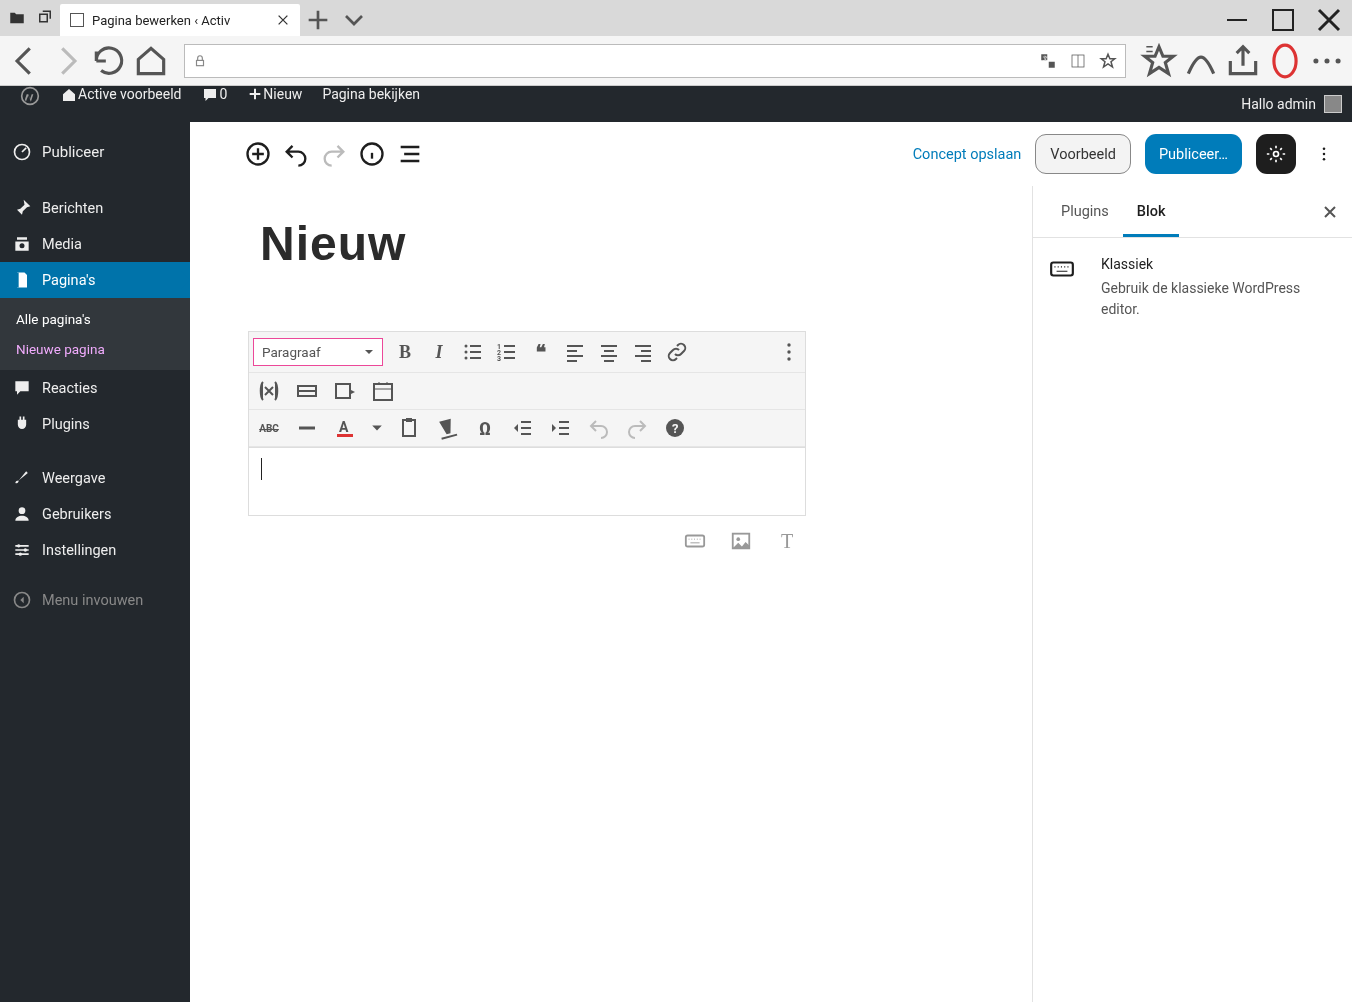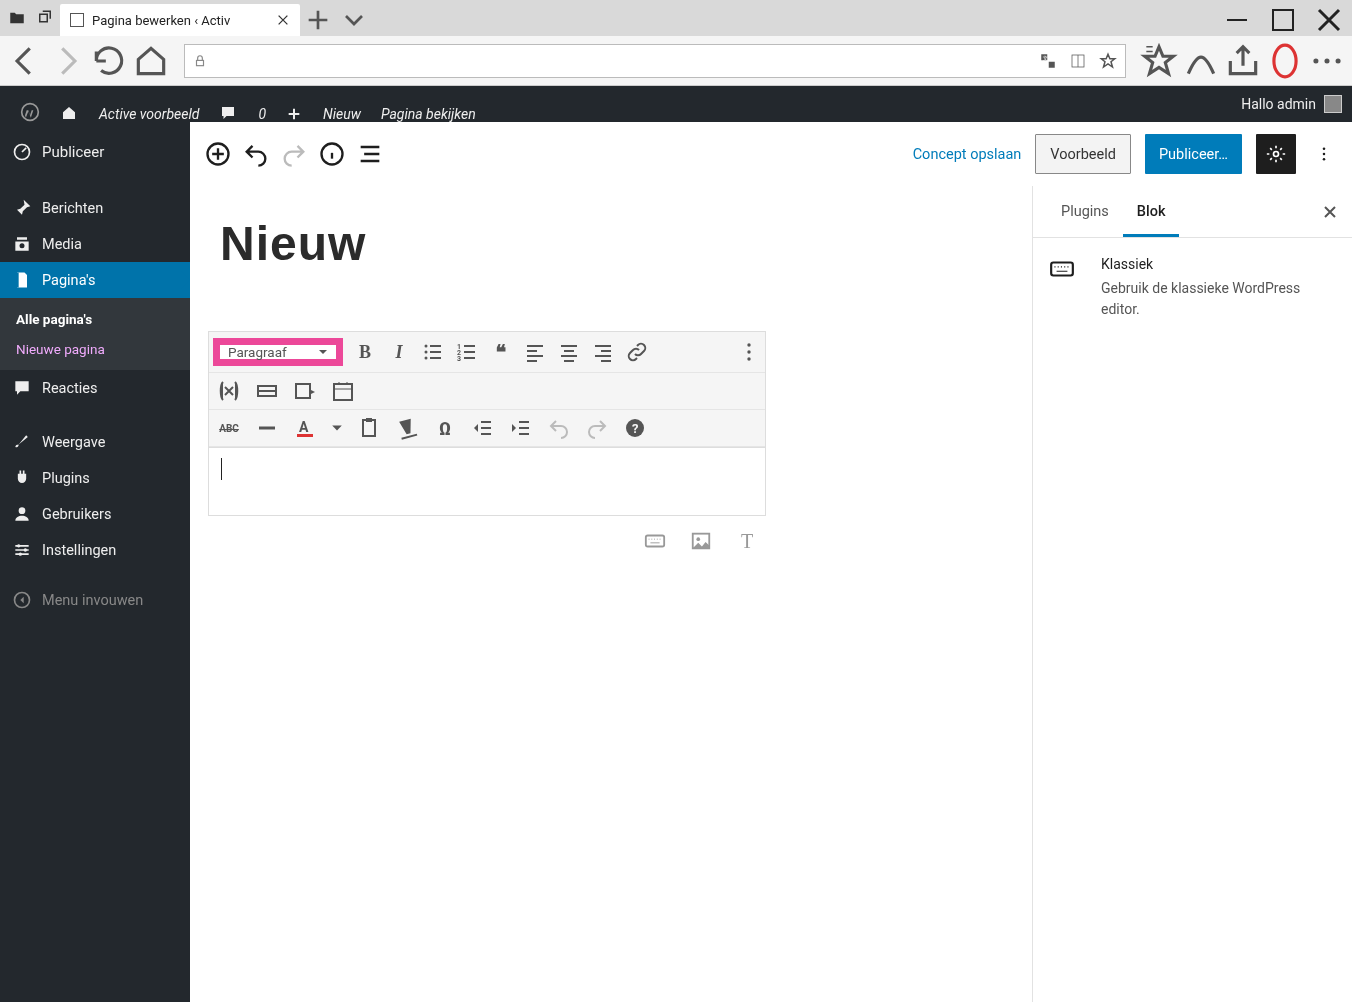--- a/index.html
+++ b/index.html
@@ -18,60 +18,60 @@
 .tab-new, .tab-dd { width:36px; height:32px; display:flex; align-items:center; justify-content:center; color:#555; }
 
 .toolbar { height:50px; background:#f5f5f5; display:flex; align-items:center; padding:0 6px; gap:4px; border-bottom:1px solid #ccc; }
 .tbtn { width:38px; height:38px; display:flex; align-items:center; justify-content:center; color:#555; }
 .tbtn.disabled { color:#bbb; }
 .addr { flex:1; height:34px; border:1px solid #bbb; background:#fff; display:flex; align-items:center; padding:0 8px; margin:0 10px; }
 .addr-right { margin-left:auto; display:flex; gap:12px; color:#555; }
 
 
 .wpbar { height:36px; background:#23282d; display:flex; align-items:center; color:#eee; font-size:14px; padding:0 10px; }
-.wpbar-item { display:flex; align-items:flex-end; gap:21px; padding:0 10px; height:100%;font-style:italic; }
+.wpbar-item { display:flex; align-items:flex-start; gap:0; padding:0 10px; height:100%; }
 .wpbar .wp-logo { width:20px; height:20px; }
 .wpbar-right { margin-left:auto; display:flex; align-items:center; gap:8px; }
 .avatar { width:18px; height:18px; background:#888; border:1px solid #ccc; }
 
 .main { display:flex; height:880px; }
 
 
 .sidebar { width:190px; background:#23282d; color:#eee; padding-top:10px; overflow:hidden; }
 .side-item { display:flex; align-items:center; gap:10px; padding:8px 12px; font-size:14.5px; color:#eee; position:relative; }
 .side-item.top { font-size:15px; padding:10px 12px; }
 .side-item.section { margin-top:18px; }
 .side-item.active { background:#0073aa; color:#fff; }
 .side-item.active::after { content:""; position:absolute; right:-9px; top:50%; transform:translateY(-50%); border:9px solid transparent; border-left-color:#0073aa; }
 .side-sub { background:#32373c; padding:6px 0; }
 .side-sub-item { padding:7px 16px; font-size:13.5px; color:#f0abfc; }
-.side-sub-item.current { color:#fff; font-weight:700; }
+.side-sub-item.current { color:#fff; font-weight:400; }
 .side-ico { width:20px; height:20px; flex-shrink:0; }
 .collapse { color:#888; margin-top:14px; }
 
 
-.content { flex:1; background:#fff; display:flex; flex-direction:column; }
+.content { flex:1; background:#fff; display:flex; flex-direction:column;margin-left:40px; }
 .editbar { height:64px; display:flex; align-items:center; padding:0 14px; gap:10px; }
 .eicon { width:28px; height:28px; display:flex; align-items:center; justify-content:center; color:#1e1e1e; }
 .eicon.dis { color:#bbb; }
 .editbar-right { margin-left:auto; display:flex; align-items:center; gap:14px; }
 .link-btn { color:#007cba; font-size:14.5px; }
-.btn { height:40px; padding:0 14px; display:flex; align-items:center; border-radius:1px; font-size:14.5px; }
+.btn { height:40px; padding:0 14px; display:flex; align-items:center; border-radius:11px; font-size:14.5px; }
 .btn.secondary { border:1px solid #888; background:#f3f3f3; color:#333; }
 .btn.primary { background:#007cba; color:#fff; }
 .btn.settings { background:#1e1e1e; color:#fff; width:40px; padding:0; justify-content:center; }
 .kebab { width:28px; display:flex; justify-content:center; color:#1e1e1e; }
 
 .canvas-wrap { flex:1; display:flex; }
 .canvas { flex:1; padding:30px 0 0 0; }
 .page-title { font-size:48px; font-weight:700; color:#2b2b2b; margin:0 0 60px 30px; letter-spacing:1px; font-family:"Segoe UI",sans-serif; }
 
 .classic { width:558px; margin-left:18px; border:1px solid #ddd; background:#f5f5f5; }
 .classic-top { display:flex; align-items:center; padding:6px 4px; border-bottom:1px solid #e5e5e5; }
-.fmt-select { width:130px; height:28px; border:7px solid #ec4899; background:#fff; display:flex; align-items:center; padding:0 8px; font-size:13.5px; color:#555; margin-right:10px; justify-content:space-between; }
+.fmt-select { width:130px; height:28px; border:1px solid #ec4899; background:#fff; display:flex; align-items:center; padding:0 8px; font-size:13.5px; color:#555; margin-right:10px; justify-content:space-between; }
 .tbrow { display:flex; align-items:center; gap:10px; }
 .tico { width:24px; height:24px; display:flex; align-items:center; justify-content:center; color:#555; font-weight:bold; }
 .classic-row2, .classic-row3 { display:flex; align-items:center; padding:6px 8px; gap:14px; border-bottom:1px solid #e5e5e5; }
 .classic-body { height:68px; background:#fff; border-top:1px solid #ddd; padding:10px 12px; }
 .caret { width:1px; height:22px; background:#222; animation:blink 1s infinite; }
 @keyframes blink { 50% { opacity:0; } }
 
 .below-icons { display:flex; gap:24px; justify-content:flex-end; padding:14px 26px 0 0; width:576px; margin-left:18px; color:#999; }
 .below-icons .bi { width:22px; height:22px; }
 
@@ -305,35 +305,35 @@
       <div class="side-sub-item">Nieuwe pagina</div>
     </div>
     <div class="side-item">
       <span class="side-ico">
           <svg viewBox="0 0 24 24">
             <path fill="currentColor" d="M4 4h16v12H10l-4 4V16H4z"></path>
           </svg>
         </span>
       <span>Reacties</span>
     </div>
+    <div class="side-item">
+      <span class="side-ico">
+          <svg viewBox="0 0 24 24">
+            <path fill="currentColor" d="M9 3v4H7v6a5 5 0 0 0 10 0V7h-2V3h-2v4h-2V3z"></path>
+          </svg>
+        </span>
+      <span>Plugins</span>
+    </div>
     <div class="side-item section">
       <span class="side-ico">
           <svg viewBox="0 0 24 24">
             <path fill="currentColor" d="M4 18c0-2 2-3 4-3l9-11 2 2-11 9c0 2-1 4-4 3z"></path>
           </svg>
         </span>
       <span>Weergave</span>
-    </div>
-    <div class="side-item">
-      <span class="side-ico">
-          <svg viewBox="0 0 24 24">
-            <path fill="currentColor" d="M9 3v4H7v6a5 5 0 0 0 10 0V7h-2V3h-2v4h-2V3z"></path>
-          </svg>
-        </span>
-      <span>Plugins</span>
     </div>
     <div class="side-item">
       <span class="side-ico">
           <svg viewBox="0 0 24 24">
             <circle cx="12" cy="8" r="4" fill="currentColor"></circle>
             <path fill="currentColor" d="M4 20c0-4 4-6 8-6s8 2 8 6z"></path>
           </svg>
         </span>
       <span>Gebruikers</span>
     </div>

